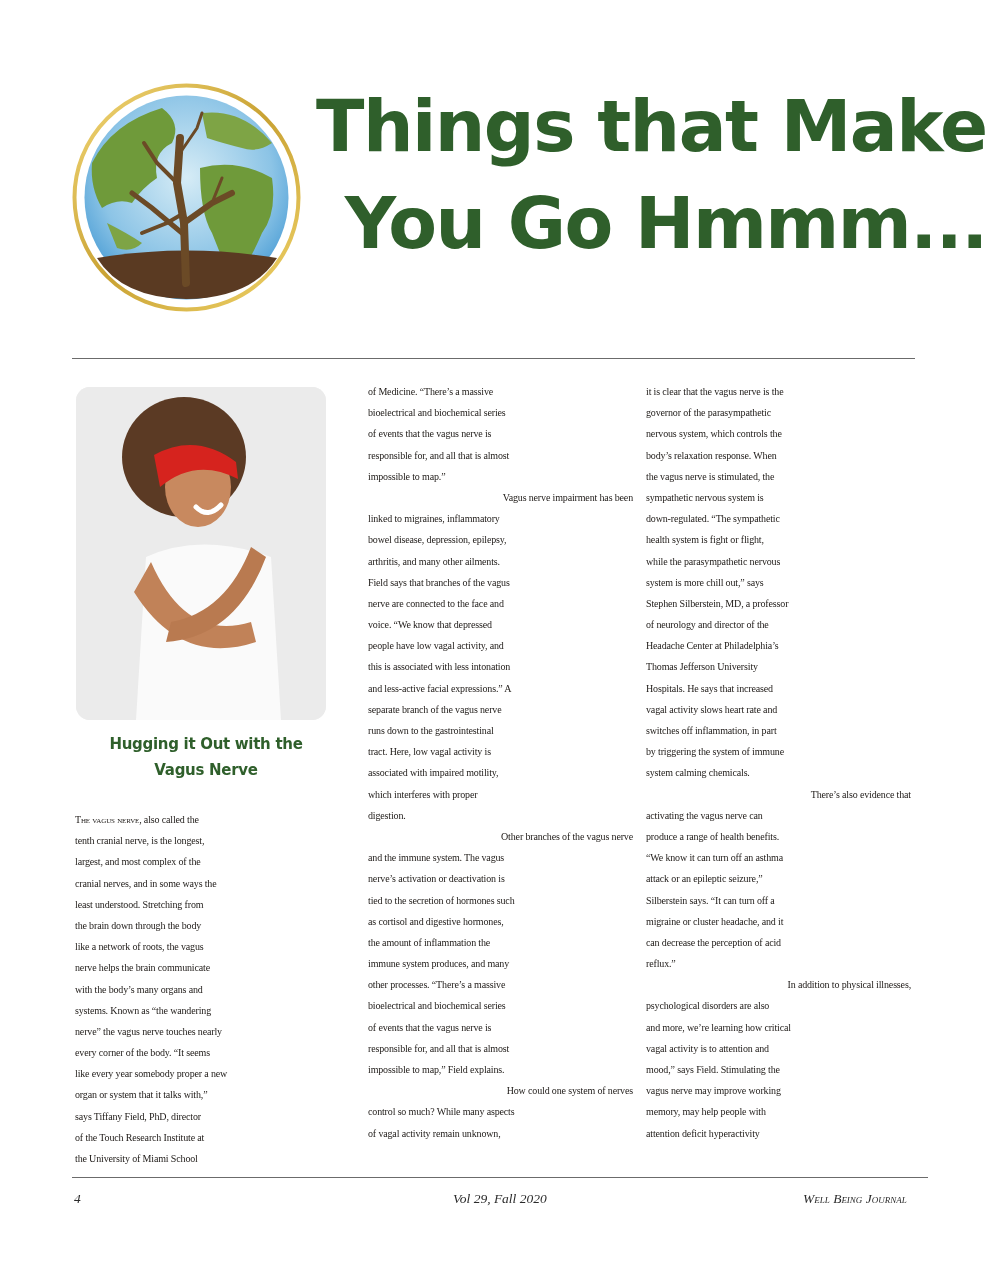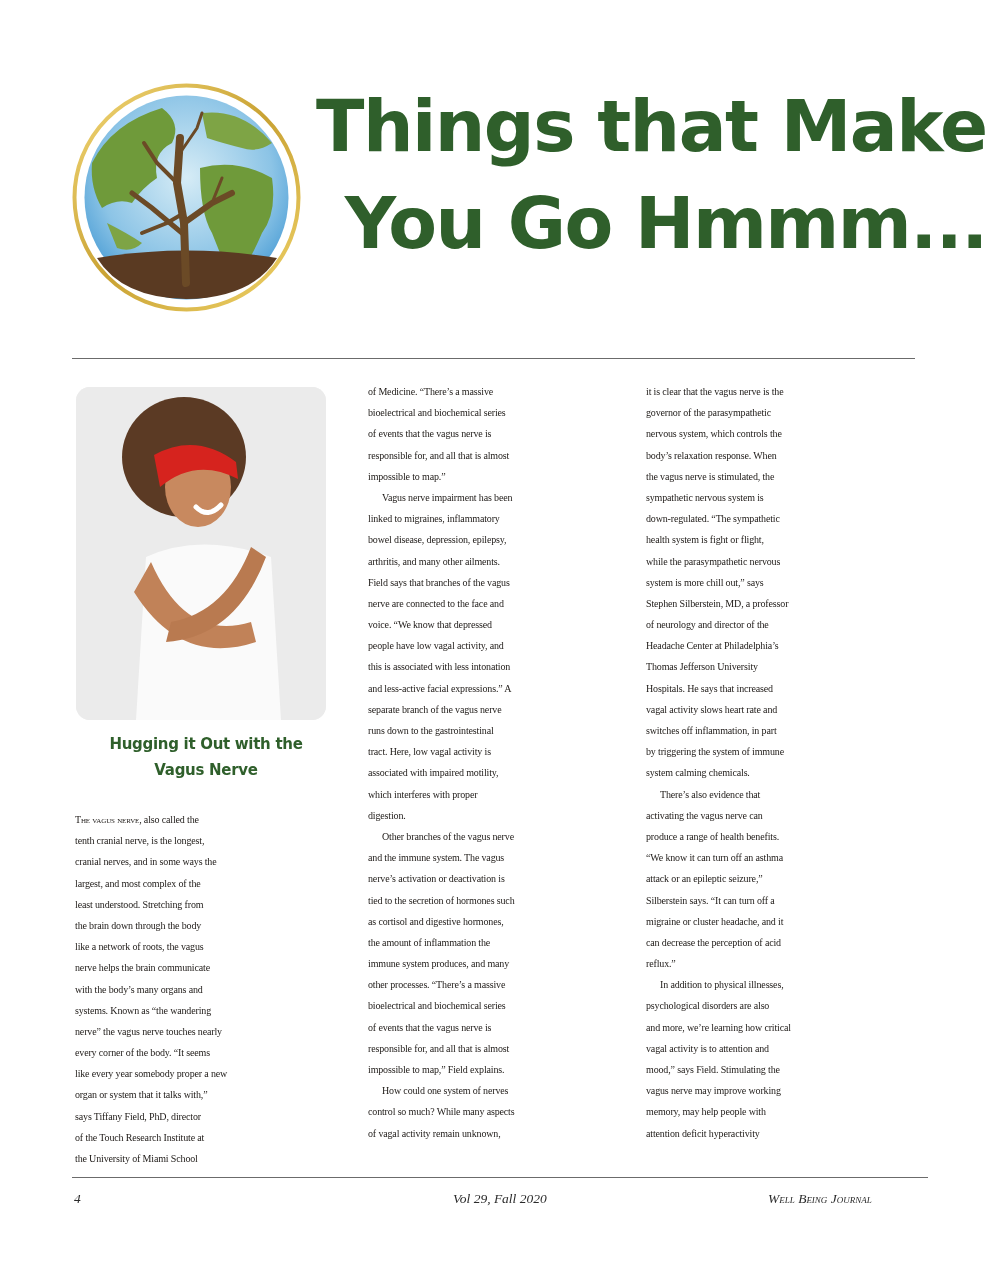--- a/index.html
+++ b/index.html
@@ -19,30 +19,30 @@
 
   .photo { position: absolute; left: 76px; top: 387px; width: 250px; height: 333px;
            border-radius: 14px; overflow: hidden; background: #ececec; }
 
   .subhead { position: absolute; left: 64px; top: 731px; width: 284px; margin: 0;
              text-align: center; font-family: "DejaVu Sans", "Liberation Sans", sans-serif;
              color: #2f5f2b; font-size: 15px; line-height: 26px; font-weight: bold; letter-spacing: -0.3px; }
 
   .col { position: absolute; font-size: 10px; line-height: 21.2px; letter-spacing: -0.15px; }
   .col .line { display: block; white-space: nowrap; height: 21.2px; }
-  .col .indent { padding-left: 14px; }
+  .col .indent { padding-left: 14px; text-align: right; }
   .c1 { left: 75px; top: 809px; width: 265px; }
   .c2 { left: 368px; top: 381px; width: 265px; }
   .c3 { left: 646px; top: 381px; width: 265px; }
   .sc { font-variant: small-caps; }
 
   .footer { position: absolute; top: 1191px; font-style: italic; font-size: 13.5px; color: #2a2a2a; }
   .f-page { left: 74px; }
   .f-vol { left: 453px; }
-  .f-journal { left: 768px; font-variant: small-caps; text-align: center; }
+  .f-journal { left: 803px; font-variant: small-caps; text-align: center; }
 </style>
 </head>
 <body>
 
 <div class="logo">
   <svg width="229" height="229" viewBox="0 0 229 229">
     <defs>
       <radialGradient id="sea" cx="50%" cy="40%" r="60%">
         <stop offset="0%" stop-color="#d6ecf6"></stop>
         <stop offset="70%" stop-color="#8cc4e6"></stop>
@@ -104,22 +104,22 @@
 </div>
 
 <h2 class="subhead">
   <span style="display:block">Hugging it Out with the</span>
   <span style="display:block">Vagus Nerve</span>
 </h2>
 
 <div class="col c1">
   <span class="line"><span class="sc">The vagus nerve</span><span>, also called the</span></span>
   <span class="line">tenth cranial nerve, is the longest,</span>
+  <span class="line">largest, and most complex of the</span>
   <span class="line">cranial nerves, and in some ways the</span>
-  <span class="line">largest, and most complex of the</span>
   <span class="line">least understood. Stretching from</span>
   <span class="line">the brain down through the body</span>
   <span class="line">like a network of roots, the vagus</span>
   <span class="line">nerve helps the brain communicate</span>
   <span class="line">with the body’s many organs and</span>
   <span class="line">systems. Known as “the wandering</span>
   <span class="line">nerve” the vagus nerve touches nearly</span>
   <span class="line">every corner of the body. “It seems</span>
   <span class="line">like every year somebody proper a new</span>
   <span class="line">organ or system that it talks with,”</span>

